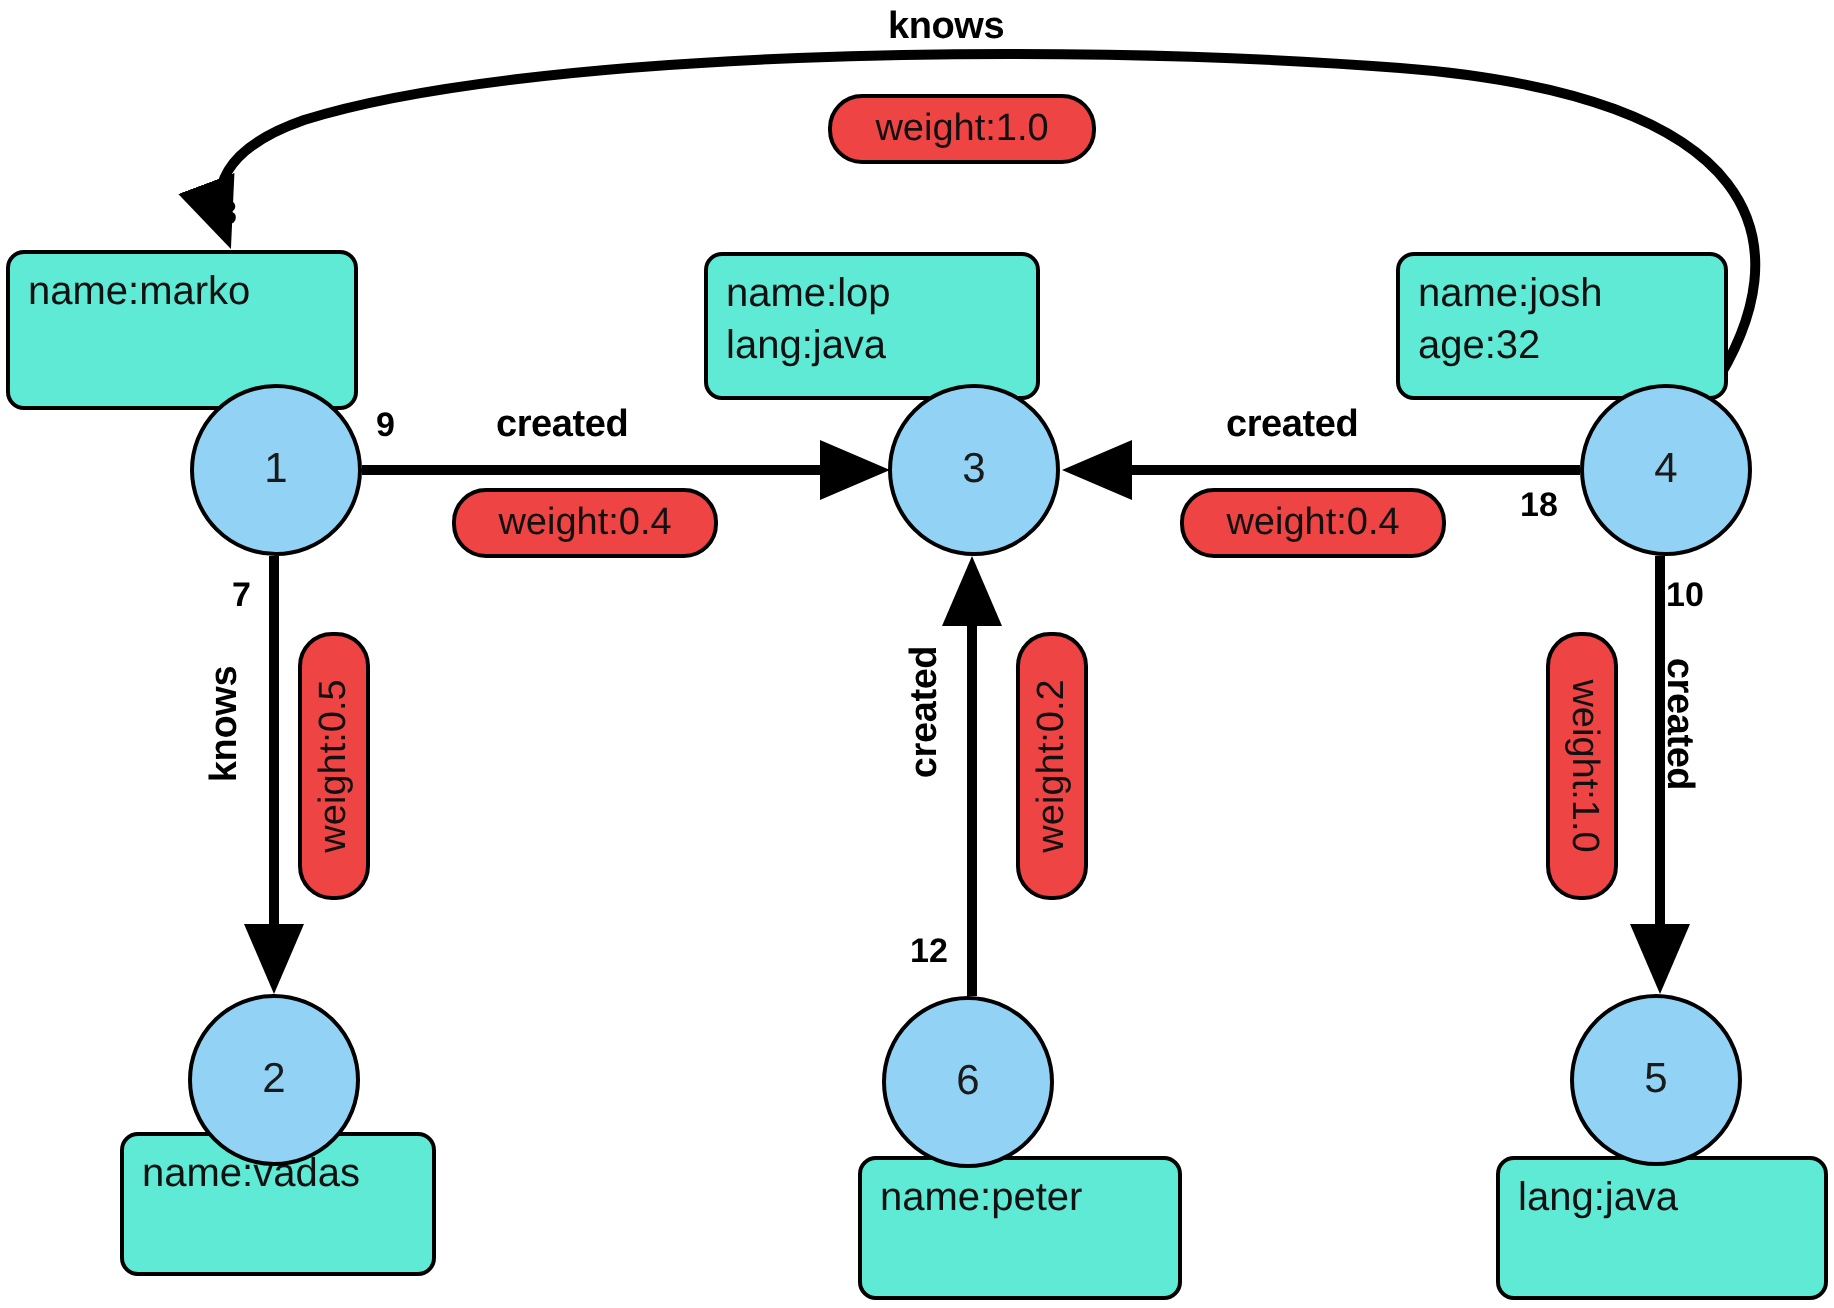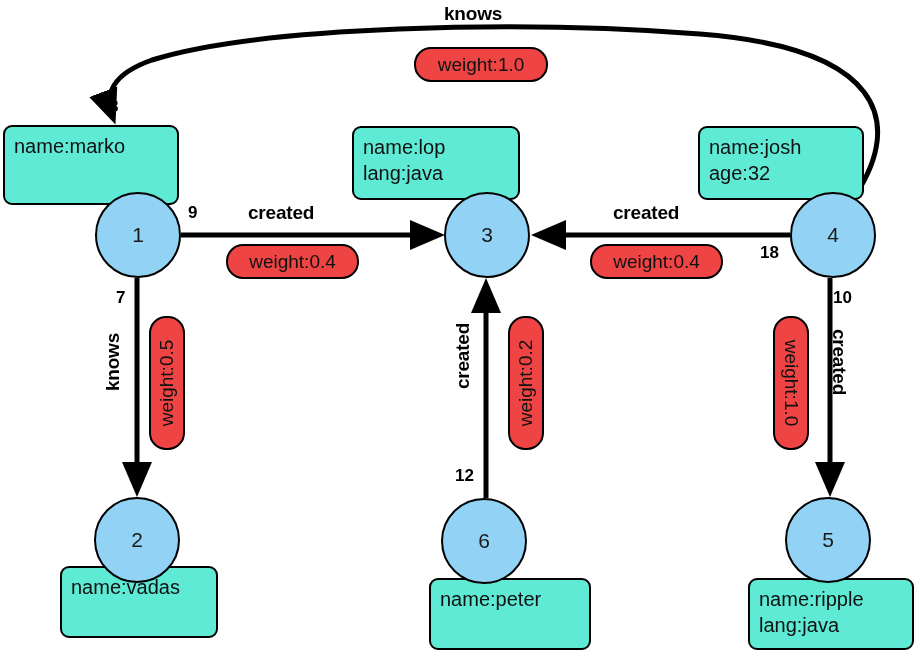--- a/index.html
+++ b/index.html
@@ -130,21 +130,20 @@
   </div>
   <div class="prop-box" style="left: 352px; top: 126px; width: 168px; height: 74px;">
     <span class="pline">name:lop</span>
     <span class="pline">lang:java</span>
   </div>
   <div class="prop-box" style="left: 698px; top: 126px; width: 166px; height: 74px;">
     <span class="pline">name:josh</span>
     <span class="pline">age:32</span>
   </div>
   <div class="prop-box" style="left: 748px; top: 578px; width: 166px; height: 72px;">
-    <span class="pline">name:ripple</span>
     <span class="pline">lang:java</span>
   </div>
   <div class="prop-box" style="left: 403px; top: 578px; width: 162px; height: 72px; margin-left: 26px;">
     <span class="pline">name:peter</span>
   </div>
 
   <div class="node" style="left: 95px; top: 192px; width: 86px; height: 86px; background: rgb(146, 211, 245);">1</div>
   <div class="node" style="left: 94px; top: 497px; width: 86px; height: 86px; background: rgb(146, 211, 245);">2</div>
   <div class="node" style="left: 444px; top: 192px; width: 86px; height: 86px; background: rgb(146, 211, 245);">3</div>
   <div class="node" style="left: 790px; top: 192px; width: 86px; height: 86px; background: rgb(146, 211, 245);">4</div>

